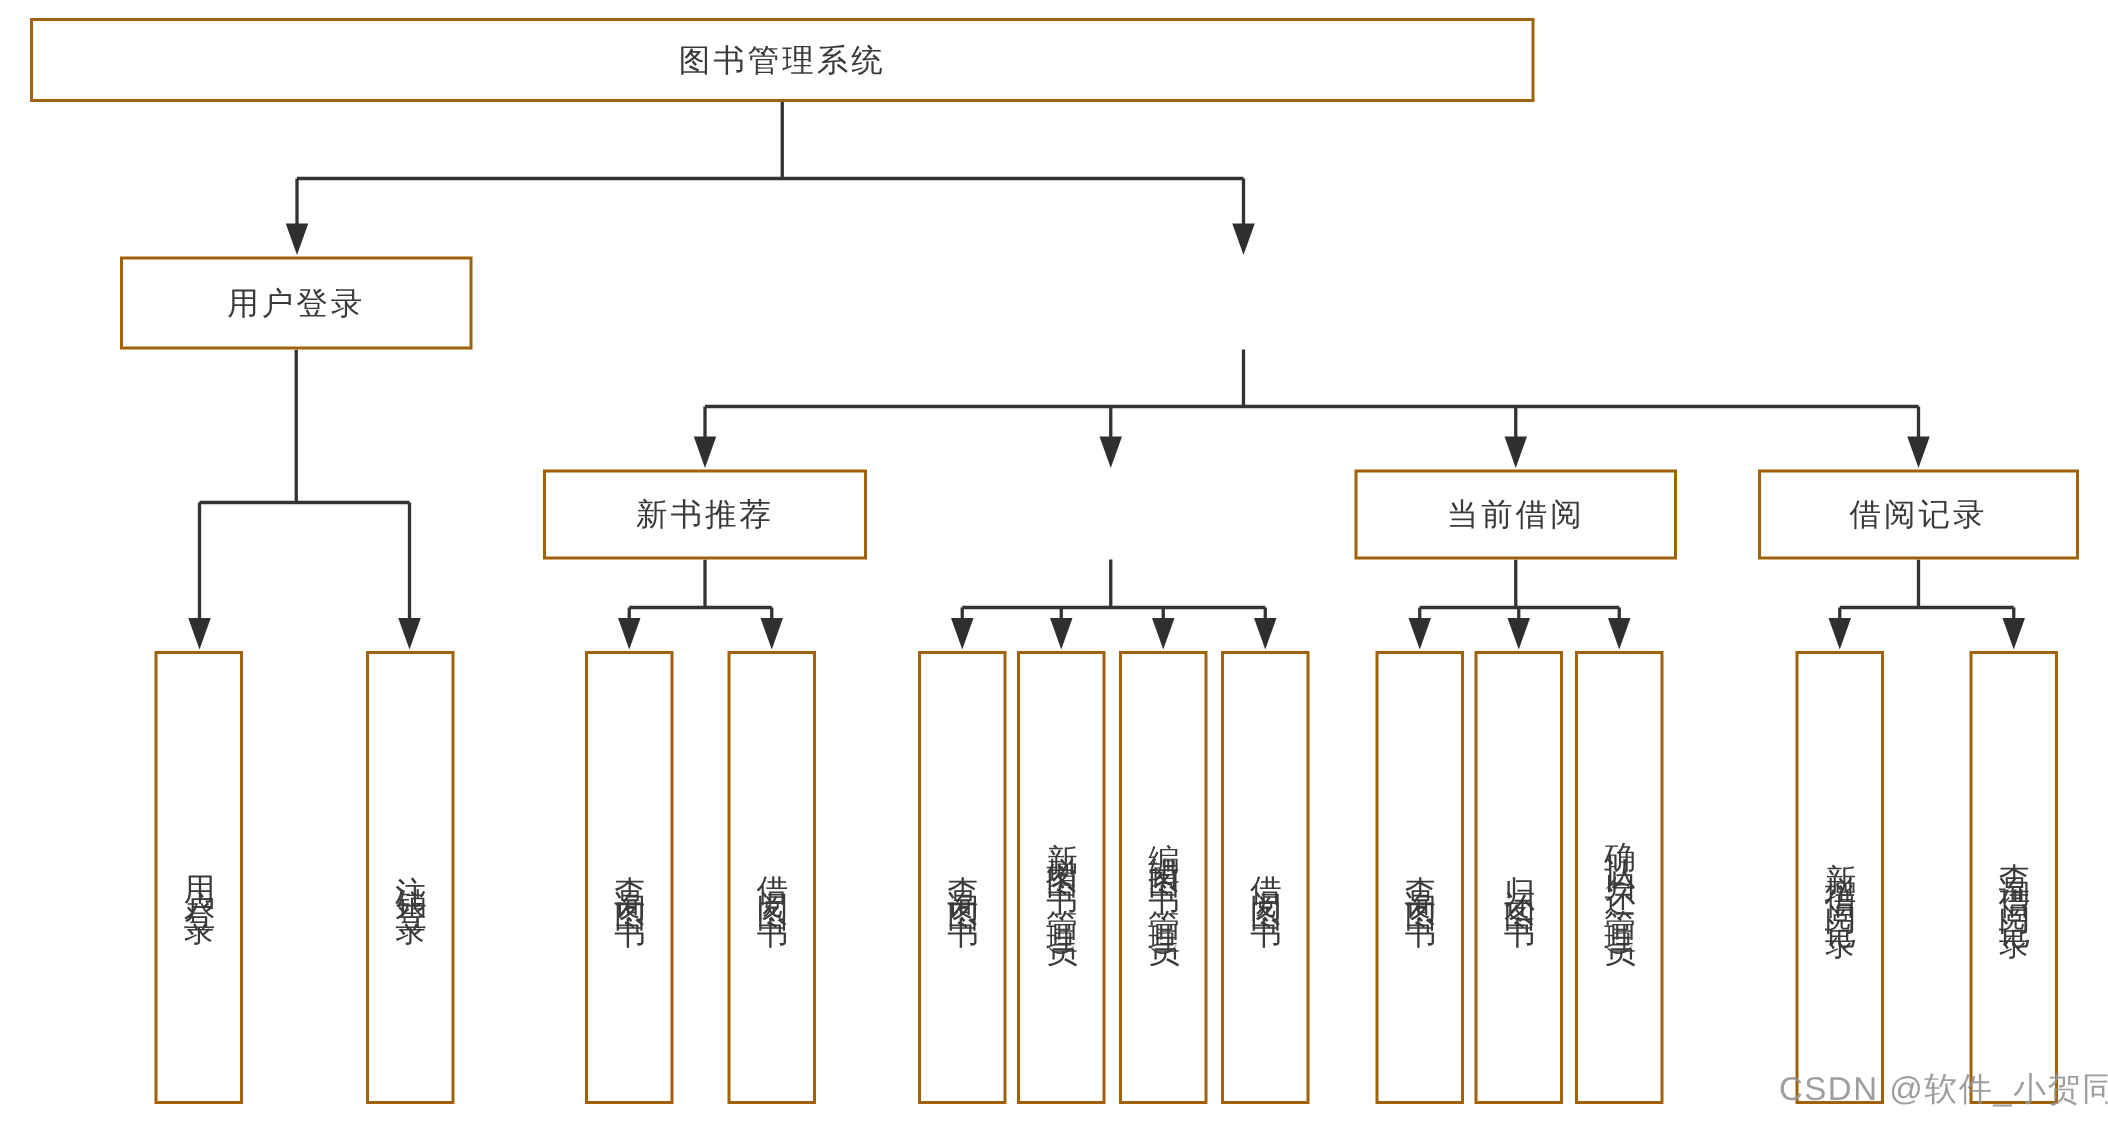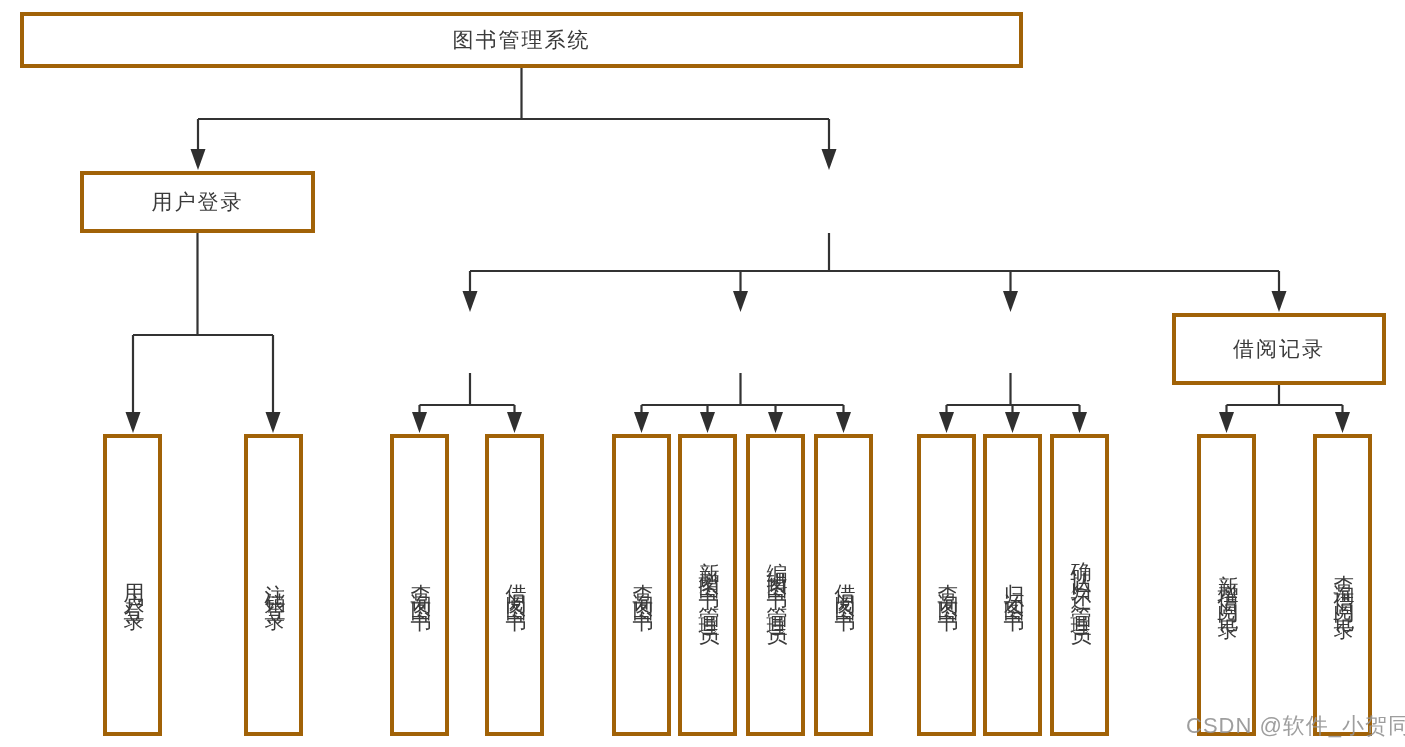--- a/index.html
+++ b/index.html
@@ -9,23 +9,23 @@
     width: 1405px; height: 747px; position: relative; overflow: hidden;
   }
   .stage { position: absolute; left: 0; top: 0; width: 1405px; height: 747px; }
   .wires { position: absolute; left: 0; top: 0; z-index: 1; }
   .wire  { fill: none; stroke: #333333; stroke-width: 2.2px; }
   .arrowhead { fill: #2f2f2f; stroke: none; }
 
   .hbox, .vbox {
     position: absolute; z-index: 2;
     background: #ffffff;
-    border: 4px solid #a16207;
+    border: 2px solid #a16207;
     color: #3a3a3a;
-    display: flex; align-items: center; justify-content: center; font-family: Liberation Mono, monospace;
+    display: flex; align-items: center; justify-content: center;
   }
   .hbox { font-size: 21px; letter-spacing: 2px; }
   .vbox { width: 59px; top: 434px; height: 302px; }
   .vbox .vtext {
     writing-mode: vertical-rl;
     text-orientation: mixed;
     font-size: 21px;
     letter-spacing: 9px;
     color: #3a3a3a;
     line-height: 1;
@@ -34,21 +34,21 @@
 
   
   .n-root { left: 20px;  top: 12px;  width: 1003px; height: 56px; }
   
   .n-userlogin { left: 80px;  top: 171px; width: 235px; height: 62px; }
   .n-bookmgmt  { left: 711px; top: 171px; width: 236px; height: 62px; }
   
   .n-s0 { left: 362px;  top: 313px; width: 216px; height: 60px; }
   .n-s1 { left: 633px;  top: 313px; width: 215px; height: 60px; }
   .n-s2 { left: 903px;  top: 313px; width: 215px; height: 60px; }
-  .n-s3 { left: 1172px; top: 313px; width: 214px; height: 72px; text-align: right; }
+  .n-s3 { left: 1172px; top: 313px; width: 214px; height: 60px; text-align: right; }
   
   .lf-g1a { left: 103px; }  .lf-g1b { left: 244px; }
   .lf-g2a { left: 390px; }  .lf-g2b { left: 485px; }
   .lf-g3a { left: 612px; }  .lf-g3b { left: 678px; }
   .lf-g3c { left: 746px; }  .lf-g3d { left: 814px; }
   .lf-g4a { left: 917px; }  .lf-g4b { left: 983px; }  .lf-g4c { left: 1050px; }
   .lf-g5a { left: 1197px; } .lf-g5b { left: 1313px; }
 
   .watermark {
     position: absolute; z-index: 5;
@@ -99,20 +99,22 @@
       <polygon class="arrowhead" points="1072,412 1087,412 1079.5,433"></polygon>
       <polygon class="arrowhead" points="1219,412 1234,412 1226.5,433"></polygon>
       <polygon class="arrowhead" points="1335,412 1350,412 1342.5,433"></polygon>
     </g>
   </svg>
 
   <div class="hbox n-root">图书管理系统</div>
 
   <div class="hbox n-userlogin">用户登录</div>
 
+  <div class="hbox n-s0">新书推荐</div>
+  <div class="hbox n-s2">当前借阅</div>
   <div class="hbox n-s3">借阅记录</div>
 
   <div class="vbox lf-g1a">
     <span class="vtext">用户登录</span>
   </div>
   <div class="vbox lf-g1b">
     <span class="vtext">注销登录</span>
   </div>
 
   <div class="vbox lf-g2a">

